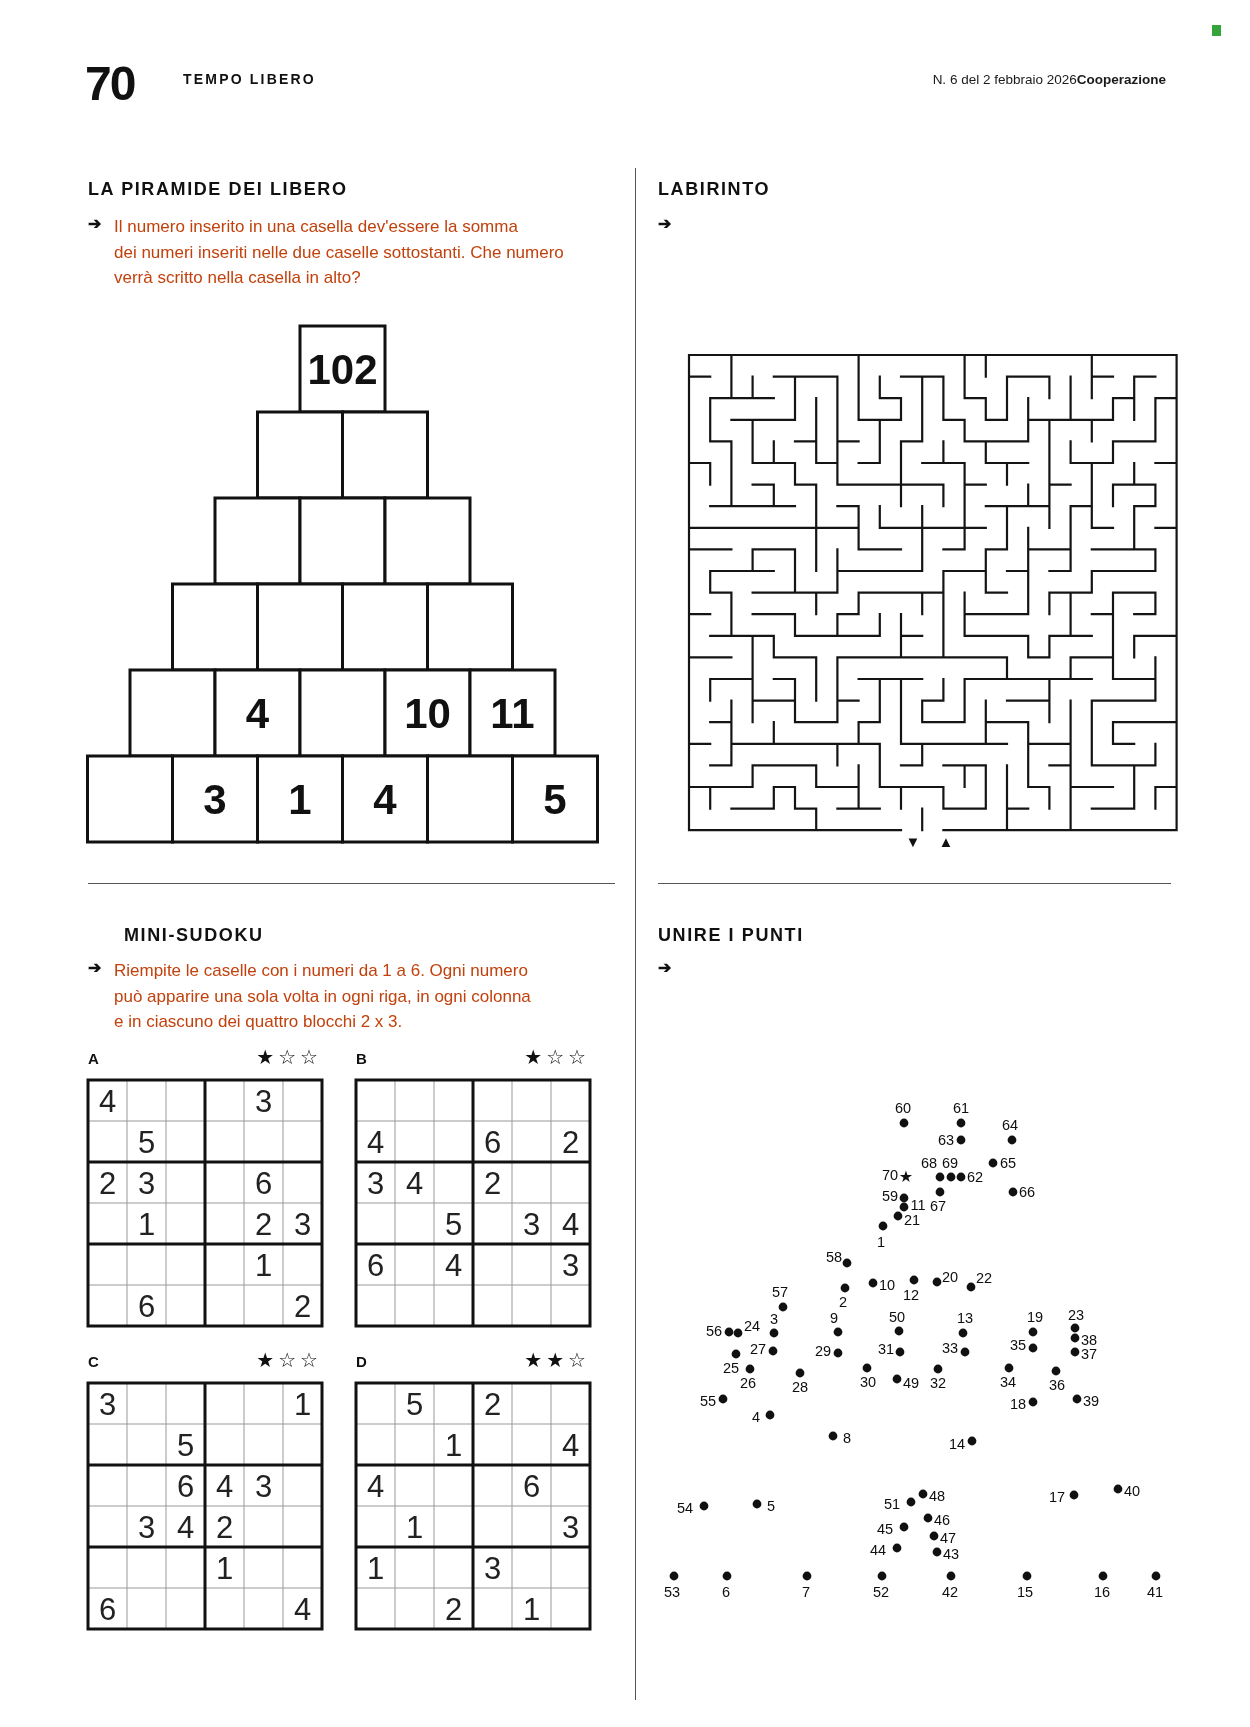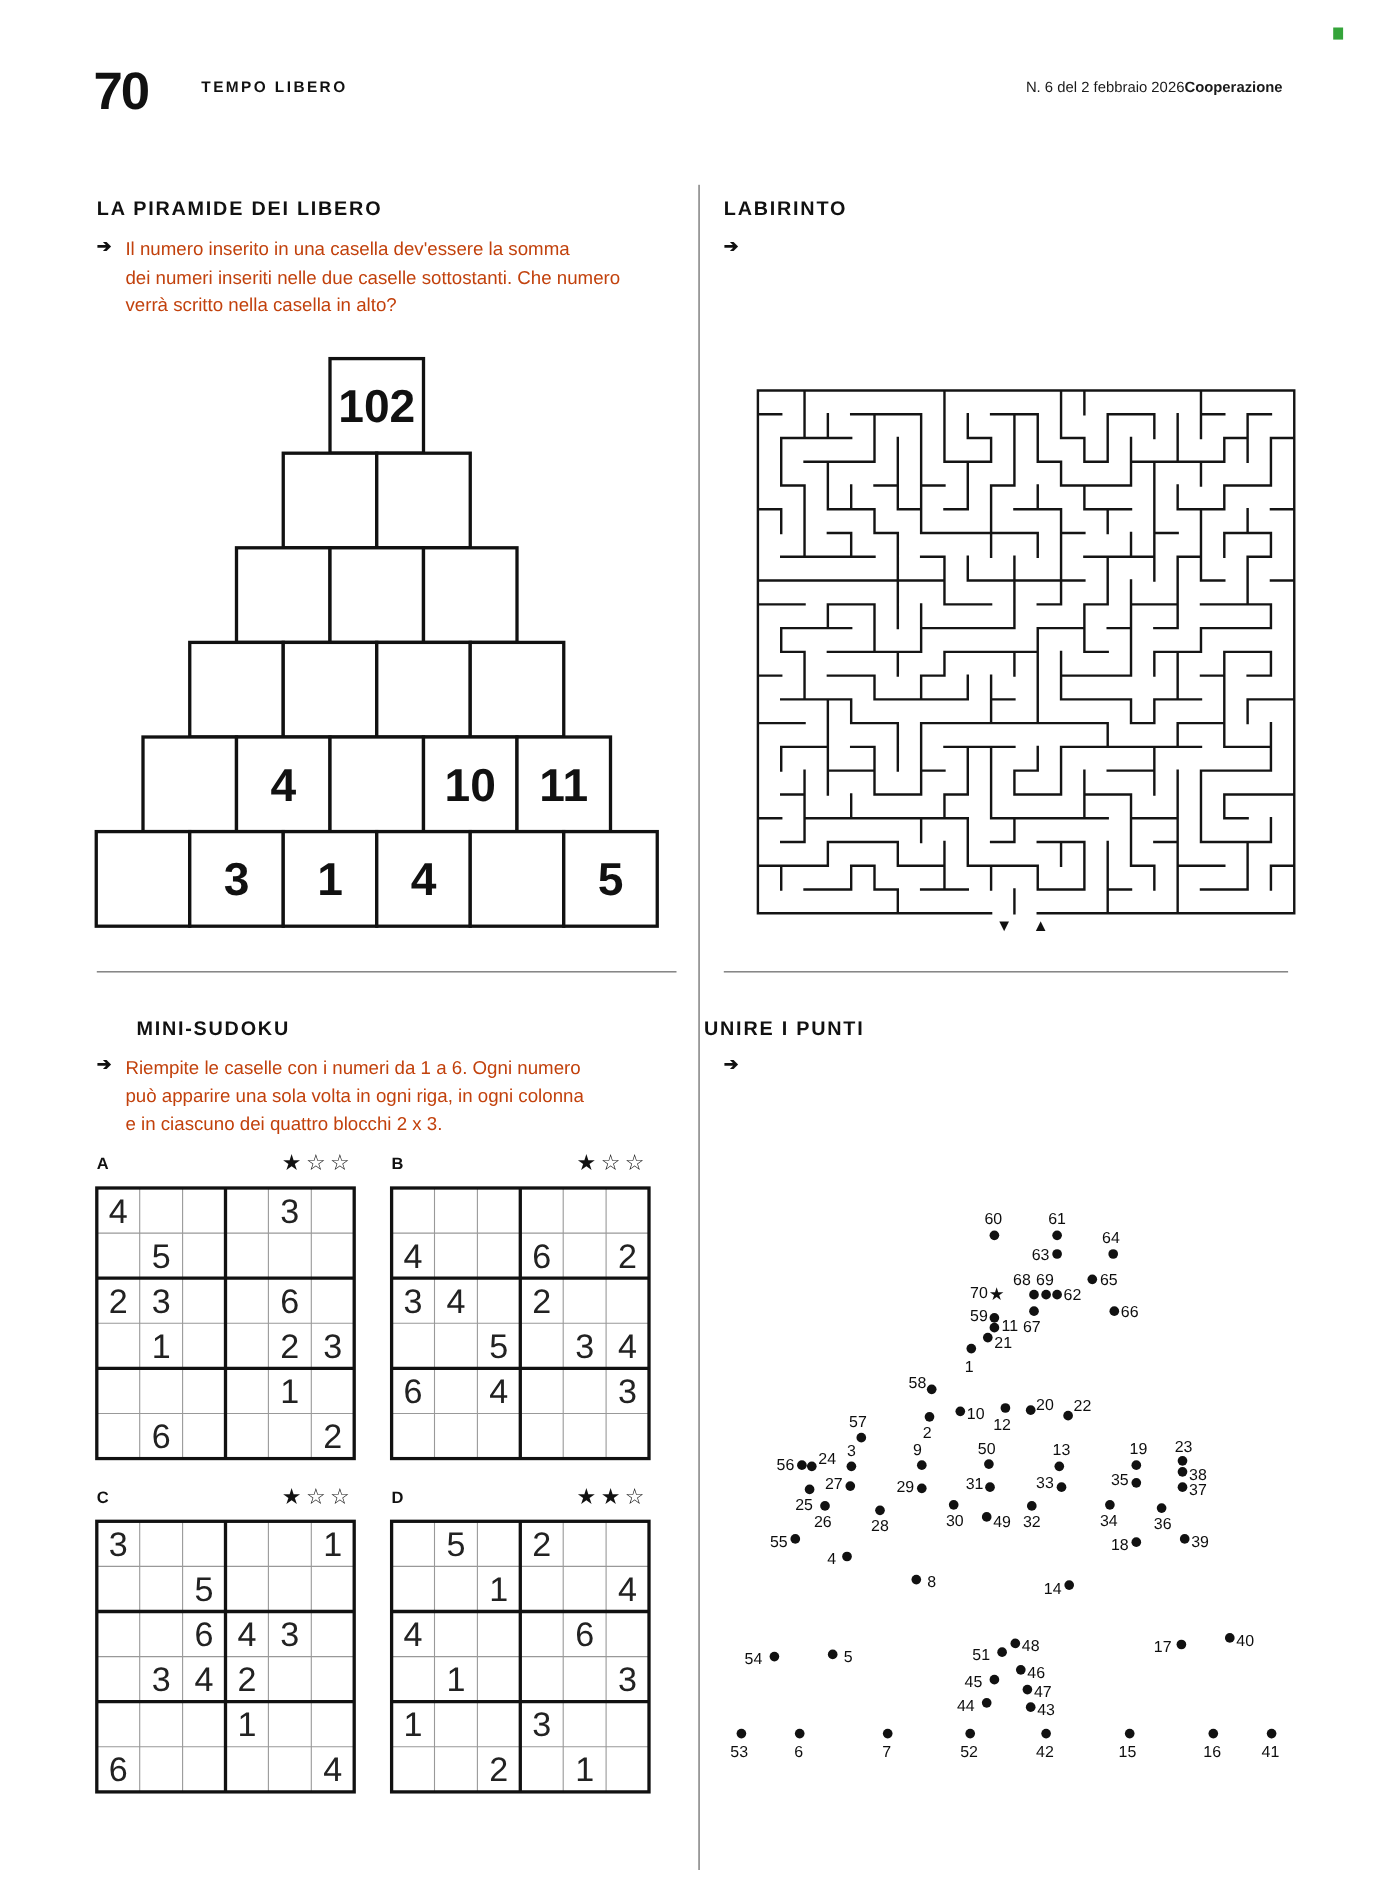--- a/index.html
+++ b/index.html
@@ -197,21 +197,21 @@
     <text x="21.5" y="115.5" text-anchor="middle" font-size="31" fill="#222">4</text>
     <text x="177.5" y="115.5" text-anchor="middle" font-size="31" fill="#222">6</text>
     <text x="60.5" y="156.5" text-anchor="middle" font-size="31" fill="#222">1</text>
     <text x="216.5" y="156.5" text-anchor="middle" font-size="31" fill="#222">3</text>
     <text x="21.5" y="197.5" text-anchor="middle" font-size="31" fill="#222">1</text>
     <text x="138.5" y="197.5" text-anchor="middle" font-size="31" fill="#222">3</text>
     <text x="99.5" y="238.5" text-anchor="middle" font-size="31" fill="#222">2</text>
     <text x="177.5" y="238.5" text-anchor="middle" font-size="31" fill="#222">1</text>
   </svg>
 
-<h2 class="abs puzzle-title" style="left:640px;top:925px;">UNIRE I PUNTI</h2>
+<h2 class="abs puzzle-title" style="left:658px;top:925px;">UNIRE I PUNTI</h2>
 <div class="abs instr-row" style="left:658px;top:958px;width:520px;">
   <span class="arrow">➔</span>
 </div>
 <svg id="dots-svg" class="abs" style="left:640px;top:1090px;" width="545" height="530" viewBox="640 1090 545 530">
     <circle cx="883" cy="1226" r="4.4" fill="#111"></circle>
     <text x="881" y="1247" text-anchor="middle" font-size="14.5" fill="#0e0e0e">1</text>
     <circle cx="845" cy="1288" r="4.4" fill="#111"></circle>
     <text x="843" y="1307" text-anchor="middle" font-size="14.5" fill="#0e0e0e">2</text>
     <circle cx="774" cy="1333" r="4.4" fill="#111"></circle>
     <text x="774" y="1324" text-anchor="middle" font-size="14.5" fill="#0e0e0e">3</text>

